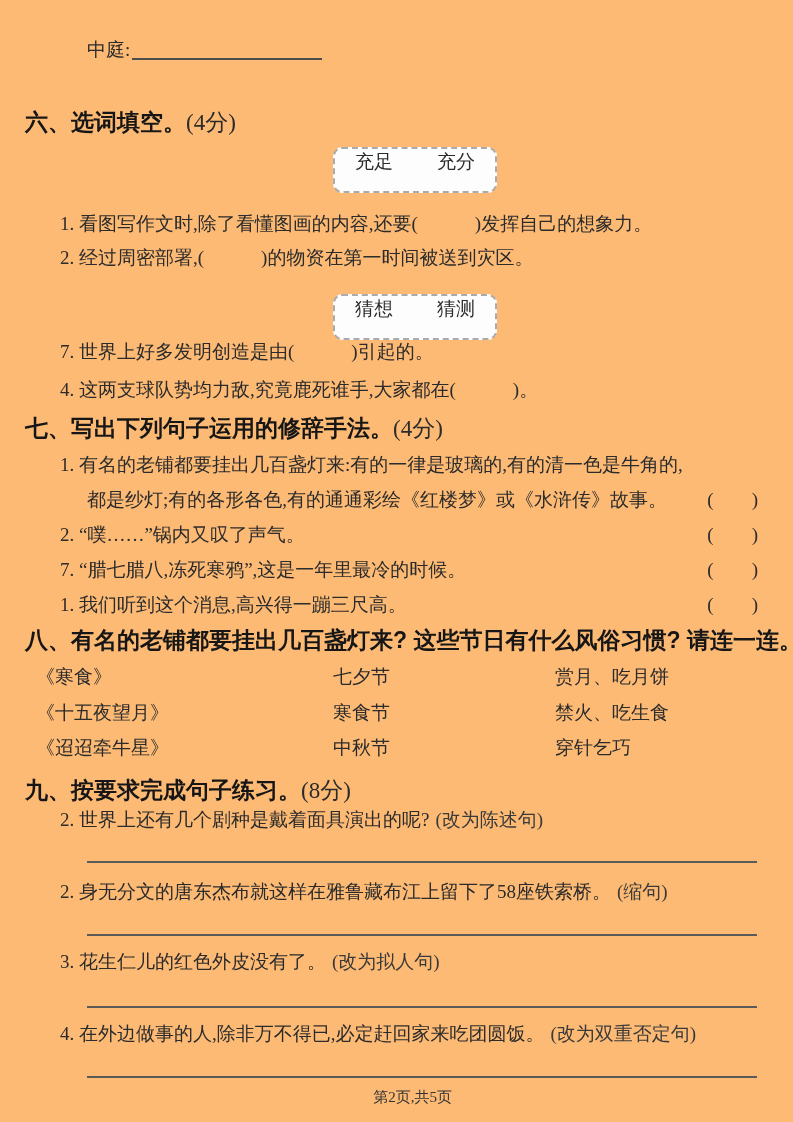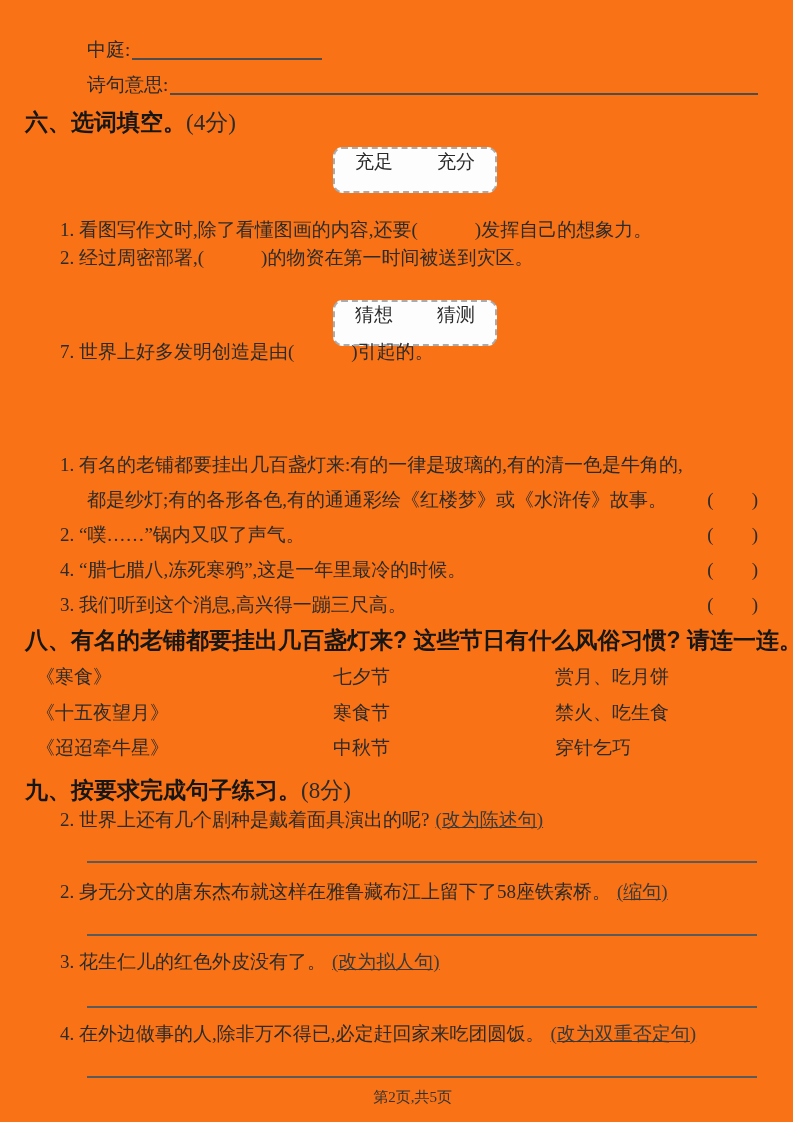--- a/index.html
+++ b/index.html
@@ -1,19 +1,19 @@
 <!DOCTYPE html>
 <html><head>
 <meta charset="utf-8">
 <style>
   * { margin:0; padding:0; box-sizing:border-box; }
   html,body { background:#e9e9e9; }
   .page {
     position:relative; width:793px; height:1122px; margin:0 auto;
-    background:#f97316; overflow:hidden;
+    background:#fdba74; overflow:hidden;
     font-family:"Liberation Serif","DejaVu Serif",serif;
     color:#2b2b2b;
   }
   .line { position:absolute; font-size:19px; line-height:26px; white-space:nowrap; }
   .heading {
     position:absolute; font-size:23px; line-height:26px; white-space:nowrap;
     font-family:"Liberation Sans","DejaVu Sans",sans-serif;
     font-weight:bold; color:#161616;
   }
   .heading .score { font-family:"Liberation Serif","DejaVu Serif",serif; font-weight:normal; color:#2b2b2b; }
@@ -26,73 +26,74 @@
     border:2px dashed #ababab; border-radius:9px;
     display:flex; align-items:flex-start; justify-content:space-between;
     padding:0 20px; font-size:19px; background:#fdfdfd;
   }
   .flexrow {
     position:absolute; display:flex; justify-content:space-between;
     font-size:19px; line-height:26px; white-space:nowrap;align-items:flex-end;
   }
   .bracket { white-space:pre; }
   .rule { position:absolute; left:87px; width:670px; border-top:2px solid #5a5a5a; }
-  .note { margin-left:6px; color:#3a3a3a;text-decoration:underline; }
+  .note { margin-left:6px; color:#3a3a3a; }
   .footer {
     position:absolute; left:16px; width:793px; text-align:center;
     font-size:15px; line-height:24px; color:#333;
   }
 </style>
 </head>
 <body>
 
 <div class="page">
 
   <div class="line" style="top:37px; left:87px">
     <span>中庭:</span><span class="blank" style="width:190px"></span>
   </div>
-  <div class="line" style="top:72px; left:87px">
-    <span>诗句意思:</span><span class="blank" style="width:588px"></span>
-  </div>
 
   <div class="heading" style="top:109px; left:25px">
     <span>六、选词填空。</span><span class="score">(4分)</span>
   </div>
 
   <div class="wordbox" style="top:147px">
     <span>充足</span>
     <span>充分</span>
   </div>
 
-  <div class="line" style="top:217px; left:60px">1. 看图写作文时,除了看懂图画的内容,还要(　　　)发挥自己的想象力。</div>
+  <div class="line" style="top:211px; left:60px">1. 看图写作文时,除了看懂图画的内容,还要(　　　)发挥自己的想象力。</div>
   <div class="line" style="top:245px; left:60px">2. 经过周密部署,(　　　)的物资在第一时间被送到灾区。</div>
 
-  <div class="wordbox" style="top:300px">
+  <div class="wordbox" style="top:294px">
     <span>猜想</span>
     <span>猜测</span>
   </div>
 
   <div class="line" style="top:339px; left:60px">7. 世界上好多发明创造是由(　　　)引起的。</div>
+  <div class="line" style="top:377px; left:60px">4. 这两支球队势均力敌,究竟鹿死谁手,大家都在(　　　)。</div>
 
+  <div class="heading" style="top:415px; left:25px">
+    <span>七、写出下列句子运用的修辞手法。</span><span class="score">(4分)</span>
+  </div>
 
   <div class="line" style="top:452px; left:60px">1. 有名的老铺都要挂出几百盏灯来:有的一律是玻璃的,有的清一色是牛角的,</div>
   <div class="flexrow" style="top:487px; left:87px; width:671px">
     <span>都是纱灯;有的各形各色,有的通通彩绘《红楼梦》或《水浒传》故事。</span>
     <span class="bracket">(　　)</span>
   </div>
   <div class="flexrow" style="top:522px; left:60px; width:698px">
     <span>2. “噗……”锅内又叹了声气。</span>
     <span class="bracket">(　　)</span>
   </div>
   <div class="flexrow" style="top:557px; left:60px; width:698px">
-    <span>4. “腊七腊八,冻死寒鸦”,这是一年里最冷的时候。</span>
+    <span>7. “腊七腊八,冻死寒鸦”,这是一年里最冷的时候。</span>
     <span class="bracket">(　　)</span>
   </div>
   <div class="flexrow" style="top:592px; left:60px; width:698px">
-    <span>3. 我们听到这个消息,高兴得一蹦三尺高。</span>
+    <span>1. 我们听到这个消息,高兴得一蹦三尺高。</span>
     <span class="bracket">(　　)</span>
   </div>
 
   <div class="heading" style="top:627px; left:25px">
     <span>八、有名的老铺都要挂出几百盏灯来? 这些节日有什么风俗习惯? 请连一连。</span><span class="score">(6分)</span>
   </div>
 
   <div class="line" style="top:664px; left:36px">《寒食》</div>
   <div class="line" style="top:664px; left:333px">七夕节</div>
   <div class="line" style="top:664px; left:555px">赏月、吃月饼</div>

